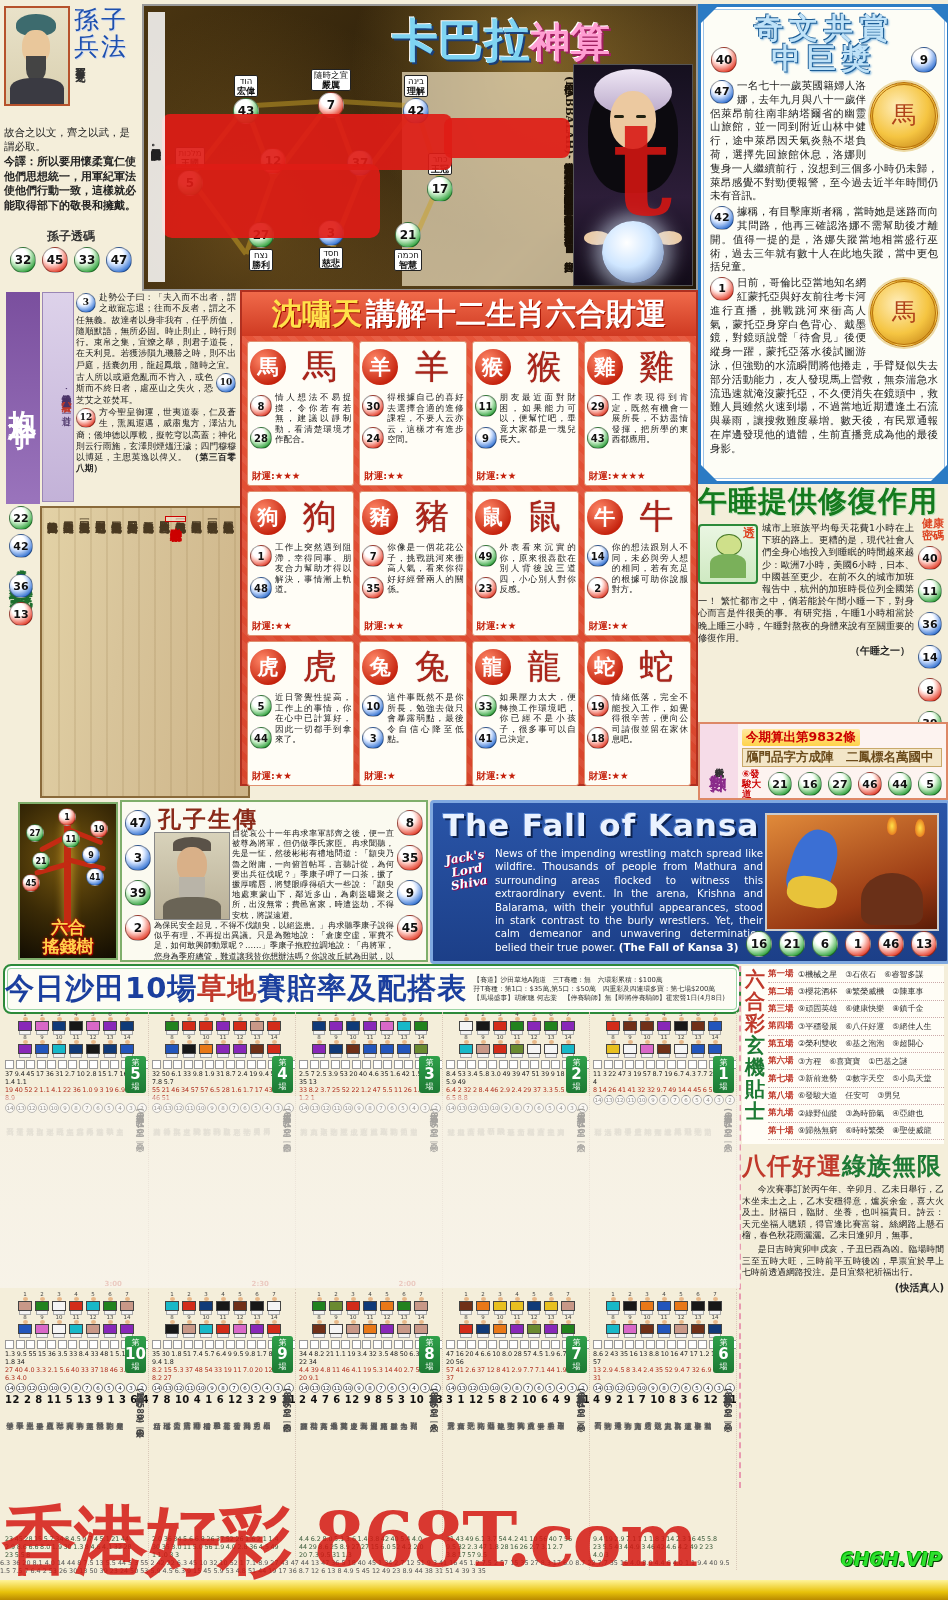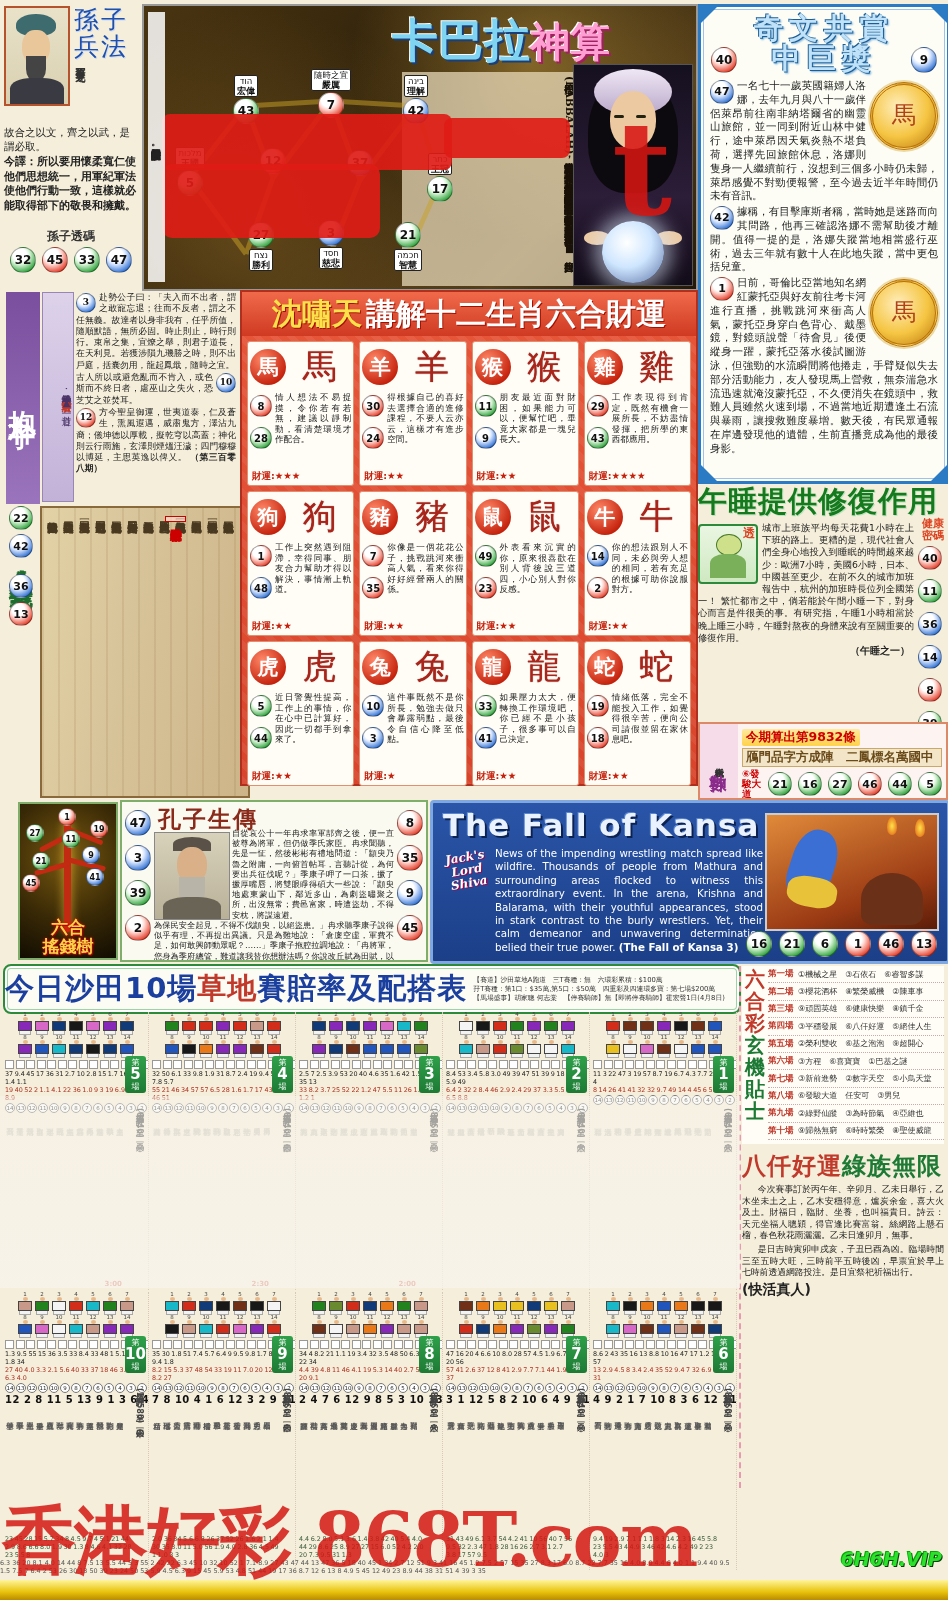--- a/index.html
+++ b/index.html
@@ -207,21 +207,21 @@
   .tp-r{color:#c0392b;} .tp-g{color:#1d7a34;}
   #tipsrows{flex:1;}
   .tprow{display:flex;border-bottom:1px dotted #caa;height:16.4px;align-items:center;}
   .tplab{font-size:8.5px;font-weight:bold;color:#c0392b;width:30px;flex:none;}
   .tptxt{font-size:8px;color:#333;white-space:nowrap;overflow:hidden;}
   
   #bazhai{left:742px;top:1150px;width:202px;height:340px;overflow:hidden;}
   .bz-title{font-size:24px;font-weight:bold;white-space:nowrap;letter-spacing:1px;}
   .bz-r{color:#c0392b;} .bz-g{color:#1d7a34;}
   .bz-p{font-size:8.8px;line-height:11.6px;text-align:justify;text-indent:1.8em;margin:2px 0;}
-  .bz-sign{font-weight:bold;font-size:14px;}
+  .bz-sign{text-align:right;font-weight:bold;font-size:10px;}
   
   #wm{left:2px;top:1492px;font-size:74px;font-weight:bold;color:rgba(212,24,18,.85);white-space:nowrap;z-index:9;font-family:"DejaVu Serif",serif;letter-spacing:-2px;}
   #vip{right:6px;top:1548px;font-size:19px;font-weight:bold;color:#2ee02e;text-shadow:1px 1px 0 #064006,-1px -1px 0 #0a0;z-index:9;font-style:italic;}
   #bar{left:0;top:1580px;width:948px;height:20px;background:linear-gradient(#fff49a,#e8c20a 60%,#b98a00);z-index:8;}
   .botgreek{left:0;top:1560px;width:740px;height:22px;font-size:6.4px;color:#555;overflow:hidden;line-height:7.5px;}
 </style>
 </head>
 <body>
 
 <div id="paper">

